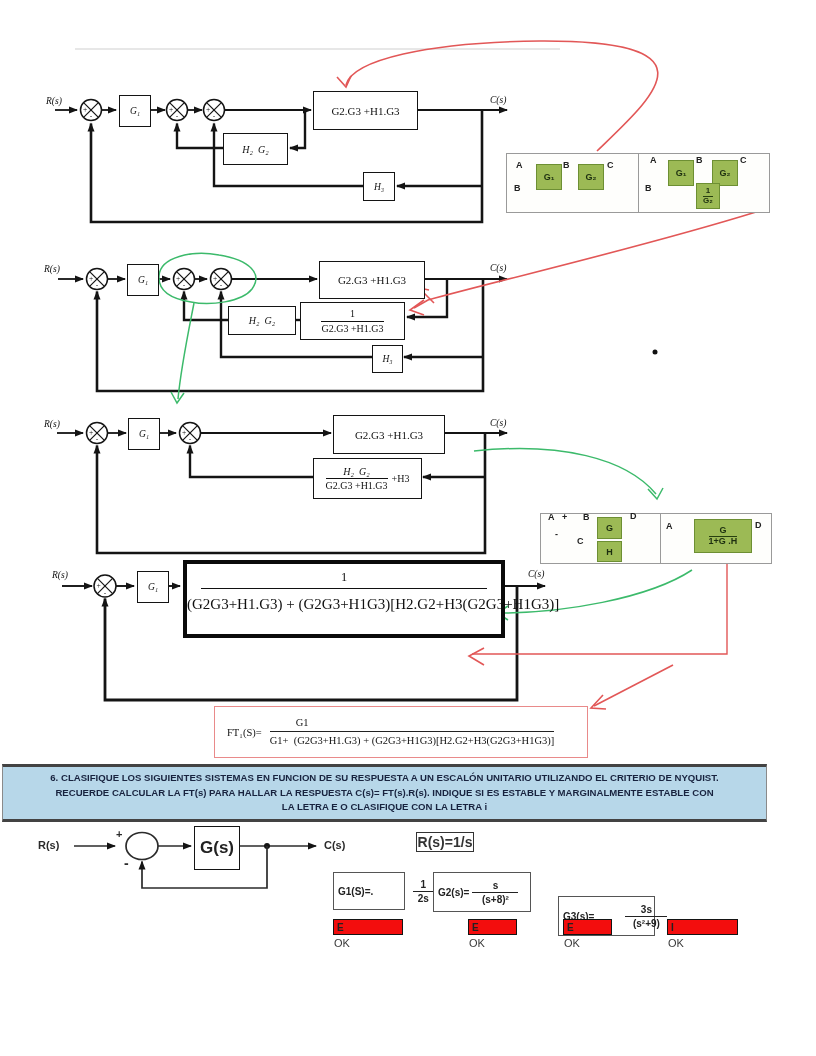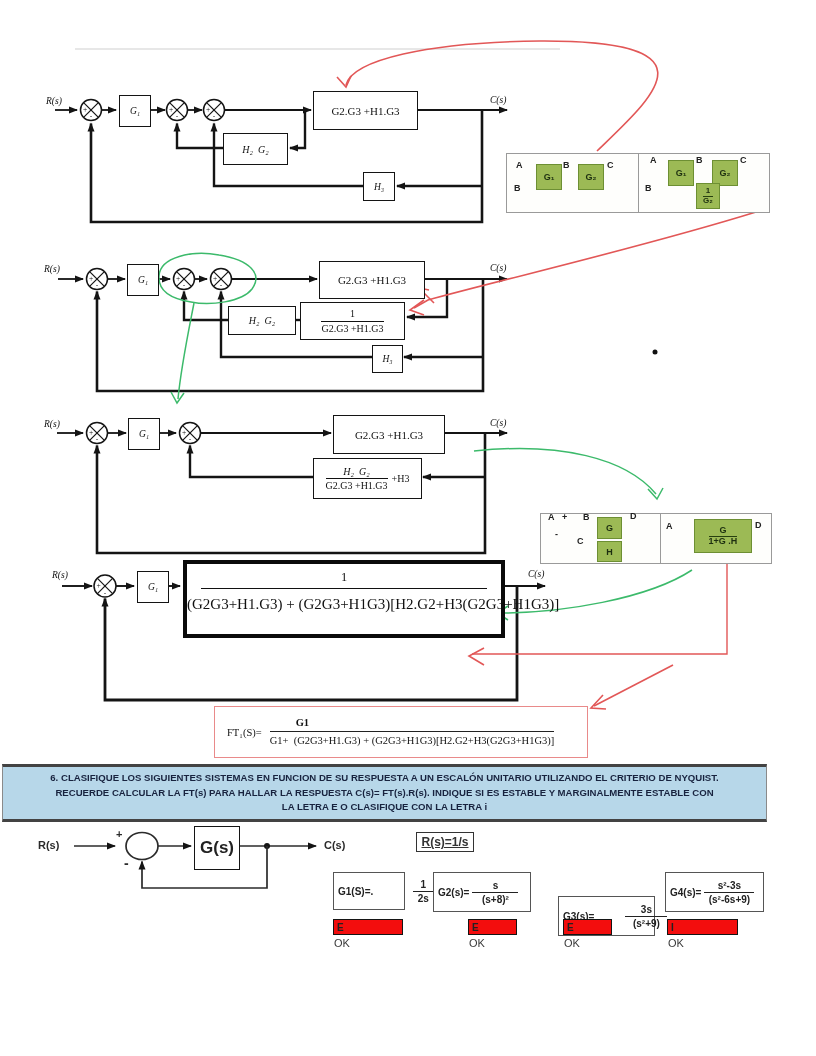--- a/index.html
+++ b/index.html
@@ -23,32 +23,32 @@
         font-weight:bold;font-size:9px;color:#222;}
   .grfrac{display:flex;flex-direction:column;align-items:center;line-height:1.05;font-size:8px;}
   .grfrac .n{align-self:stretch;text-align:center;border-bottom:1px solid #27400f;padding-bottom:0.5px;}
   .bigblk{position:absolute;z-index:2;border:4px solid #0a0a0a;background:#fff;}
   .bigblk .n4{text-align:center;font-size:12.5px;color:#111;padding-top:6px;}
   .bigblk .bar4{border-top:1.4px solid #111;margin:3px 14px 0 14px;height:0;}
   .bigblk .d4{text-align:center;font-size:15px;color:#111;padding-top:7px;white-space:pre;}
   .ftbox{position:absolute;z-index:2;border:1.4px solid #e98a8a;background:#fff;display:flex;
          align-items:center;padding-left:12px;font-size:10.5px;color:#111;}
   .ftbox .vfrac{margin-left:8px;}
-  .ftbox .n{text-align:left;padding-left:26px;border-bottom:1.1px solid #222;padding-bottom:2px;font-weight:bold;}
+  .ftbox .n{text-align:left;padding-left:26px;border-bottom:1.1px solid #222;padding-bottom:2px;}
   .ftbox .d{padding-top:3px;}
   .banner{position:absolute;z-index:2;background:#b7d7e9;border-top:3.5px solid #434343;border-bottom:3.5px solid #434343;
           border-left:1px solid #8a8a8a;border-right:1px solid #8a8a8a;display:flex;flex-direction:column;
           justify-content:center;text-align:center;color:#18233f;
           font-family:"Liberation Sans","DejaVu Sans",sans-serif;font-weight:bold;font-size:9.6px;line-height:1.5;}
   .sans{font-family:"Liberation Sans","DejaVu Sans",sans-serif;}
   .blbl{position:absolute;z-index:2;font-family:"Liberation Sans","DejaVu Sans",sans-serif;
         font-weight:bold;font-size:11px;color:#2b2b2b;}
   .stepbox{position:absolute;z-index:2;border:1.4px solid #333;background:#fff;display:flex;align-items:center;
            justify-content:center;font-family:"Liberation Sans","DejaVu Sans",sans-serif;font-weight:bold;
-           font-size:12px;color:#333;text-decoration:underline;text-align:center;}
+           font-size:14px;color:#333;text-align:center;}
   .tfbox{position:absolute;z-index:2;border:1.4px solid #555;background:#fff;display:flex;align-items:center;
          padding-left:4px;gap:3px;font-family:"Liberation Sans","DejaVu Sans",sans-serif;font-weight:bold;
          font-size:10px;color:#222;}
   .tfrac{display:inline-flex;flex-direction:column;align-items:center;line-height:1.1;}
   .tfrac .n{align-self:stretch;text-align:center;border-bottom:1.3px solid #222;padding-bottom:1px;}
   .tfrac .d{padding-top:1px;}
   .ans{position:absolute;z-index:2;background:#f30d0d;border:1.7px solid #141414;display:flex;align-items:center;}
   .ans span{padding-left:3px;font-family:"Liberation Sans","DejaVu Sans",sans-serif;font-weight:bold;
             font-size:10px;color:#222;}
   .ok{position:absolute;z-index:2;font-family:"Liberation Sans","DejaVu Sans",sans-serif;
@@ -358,27 +358,20 @@
         <span class="d">(s+8)²</span>
       </span>
 </div>
 <div class="tfbox" style="left:558px;top:896px;width:91px;height:38px;">
   <span>G3(s)=</span>
   <span class="tfrac" style="min-width:42px;margin-left:28px;">
         <span class="n">3s</span>
         <span class="d">(s²+9)</span>
       </span>
 </div>
-<div class="tfbox" style="left:665px;top:872px;width:93px;height:38px;">
-  <span>G4(s)=</span>
-  <span class="tfrac" style="min-width:50px;">
-        <span class="n">s²-3s</span>
-        <span class="d">(s²-6s+9)</span>
-      </span>
-</div>
 
 <div class="ans" style="left:333px;top:919px;width:68px;height:14px;">
       <span>E</span>
     </div>
 <div class="ans" style="left:468px;top:919px;width:47px;height:14px;">
       <span>E</span>
     </div>
 <div class="ans" style="left:563px;top:919px;width:47px;height:14px;">
       <span>E</span>
     </div>

